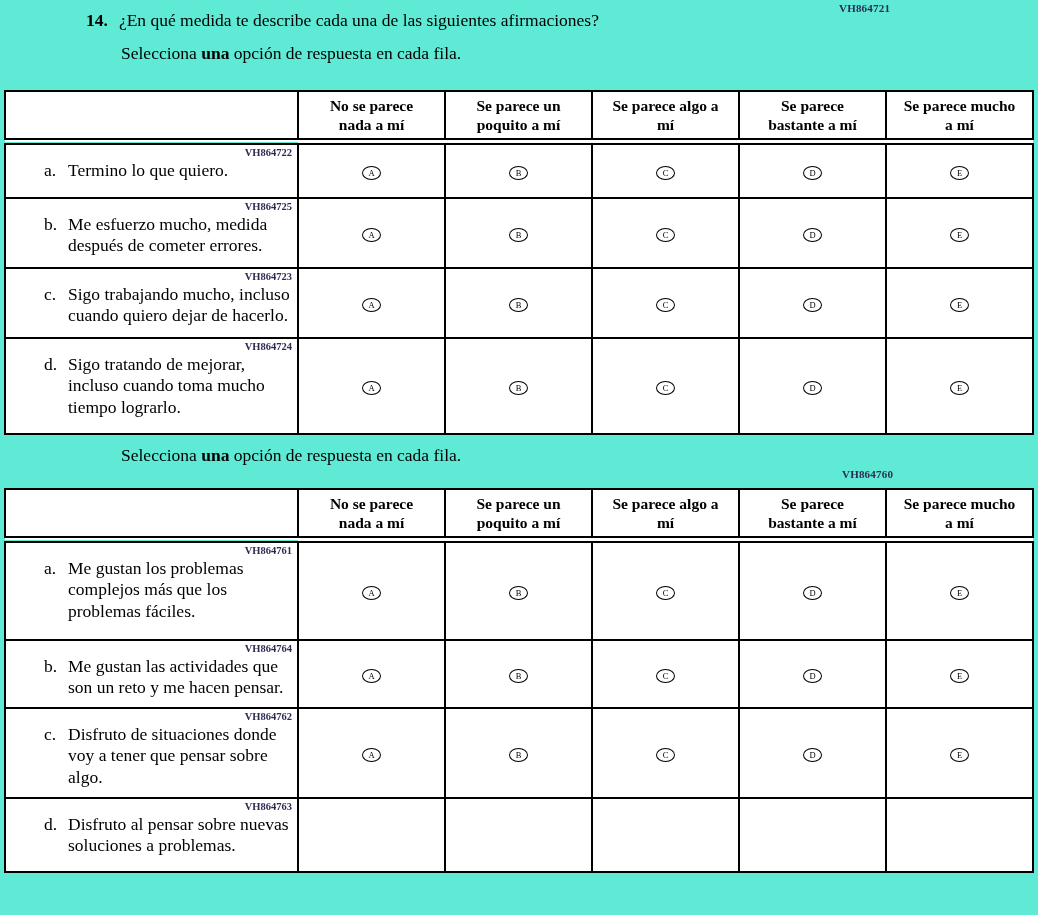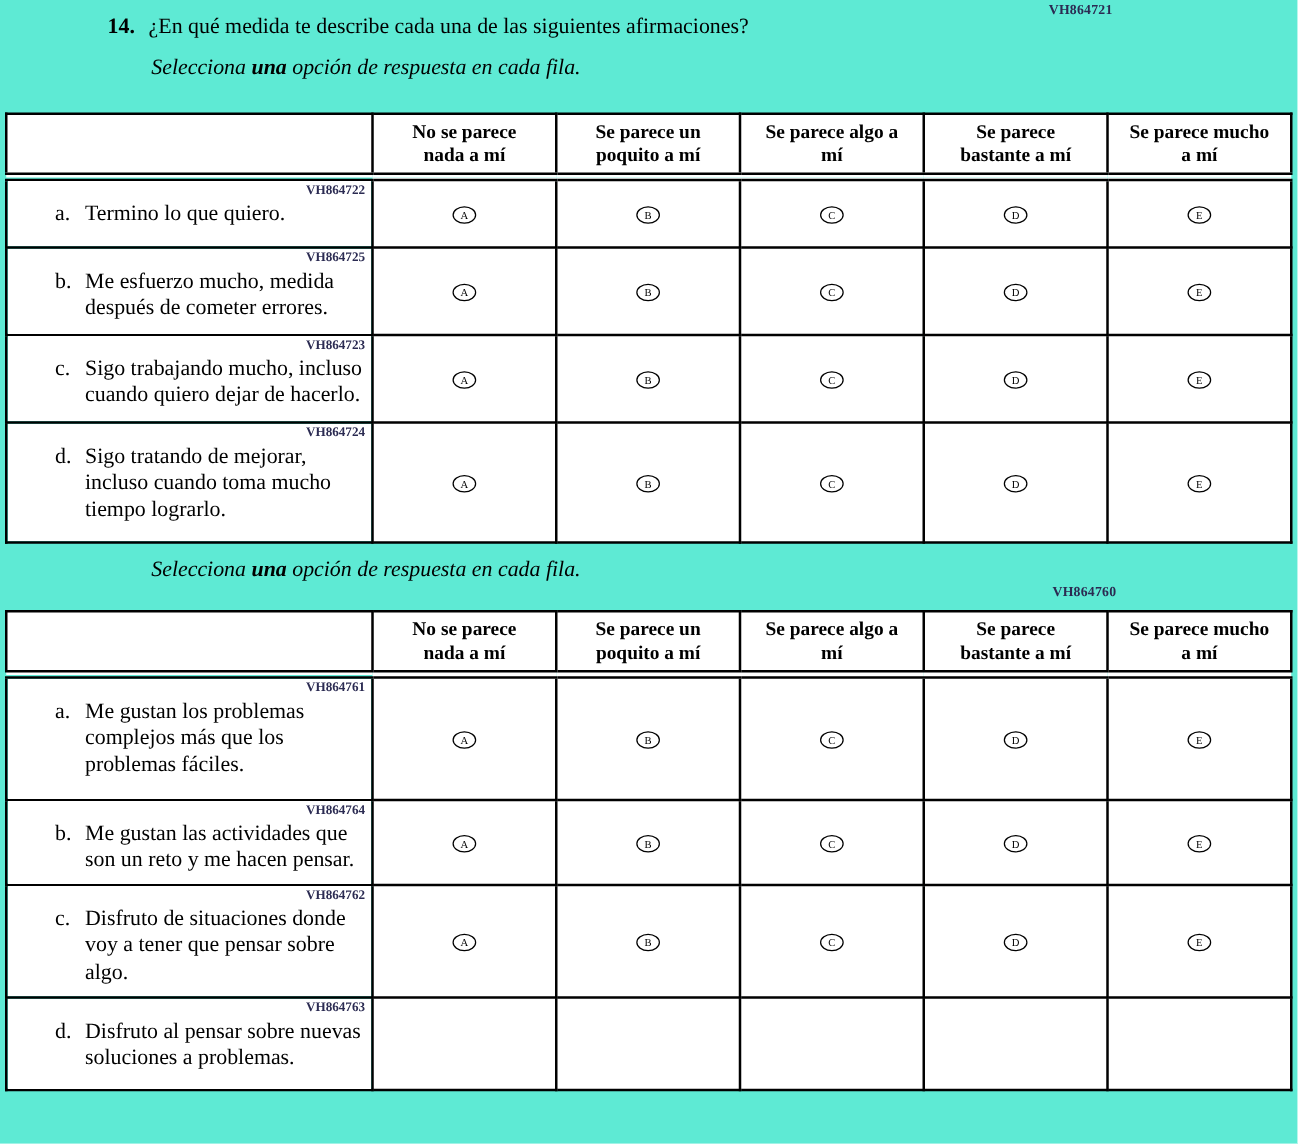--- a/index.html
+++ b/index.html
@@ -10,21 +10,21 @@
   .acc-code{
     position:absolute;font-size:11px;font-weight:bold;color:#2b2b52;
     letter-spacing:.2px;font-family:"Liberation Serif",serif;
   }
   #code-q14{left:839px;top:2px;}
   #code-q15{left:842px;top:468px;}
   .prompt-line{font-size:17.5px;line-height:1.2;}
   #prompt-14{margin:10px 0 0 86px;}
   #prompt-15{margin:76px 0 0 86px;}
   .qnum{font-weight:bold;padding-right:11px;}
-  .instruction{font-size:17.5px;line-height:1.2;font-style:italic;}
+  .instruction{font-size:17.5px;line-height:1.2;}
   #instr-14{margin:12px 0 0 121px;}
   #instr-15{margin:10px 0 0 121px;}
   .bold{font-weight:bold;}
   table.grid{
     border-collapse:collapse;table-layout:fixed;
     margin-left:4px;width:1030px;
   }
   #table-14{margin-top:26px;}
   #table-15{margin-top:22px;}
   .grid col.c-stmt{width:293px;}

